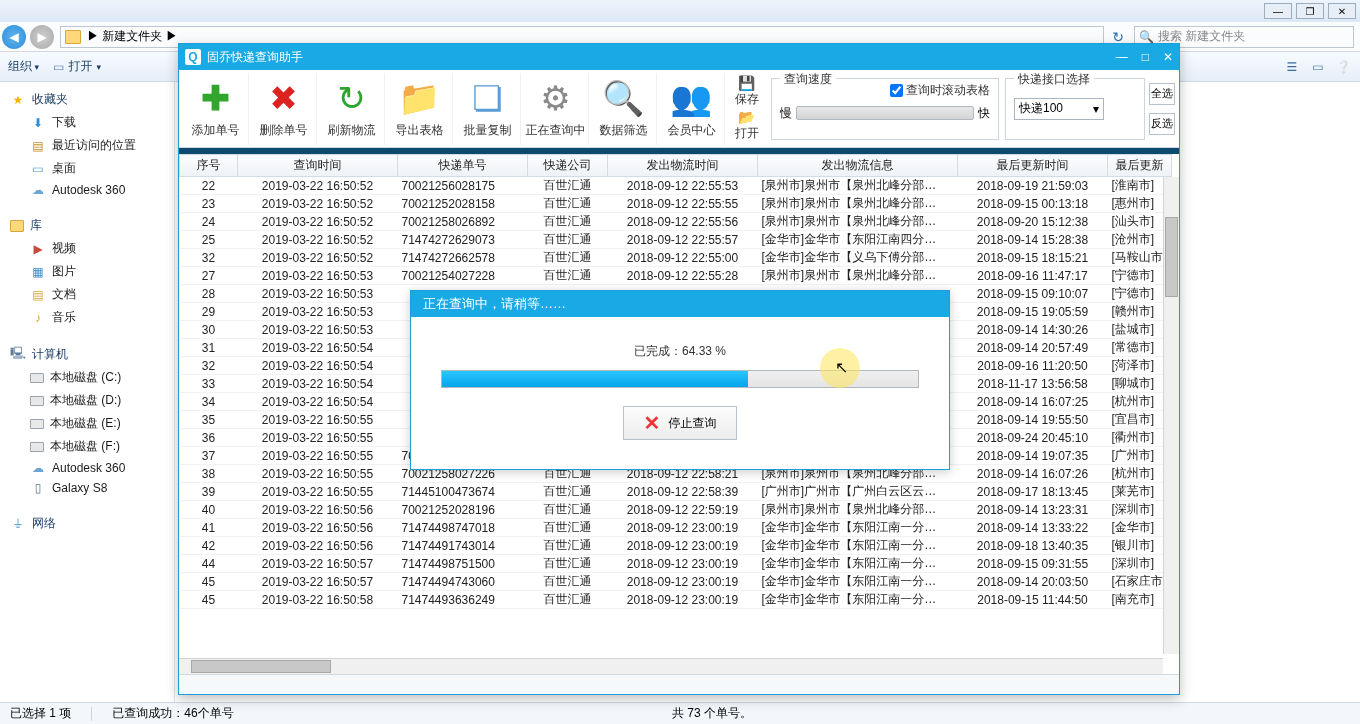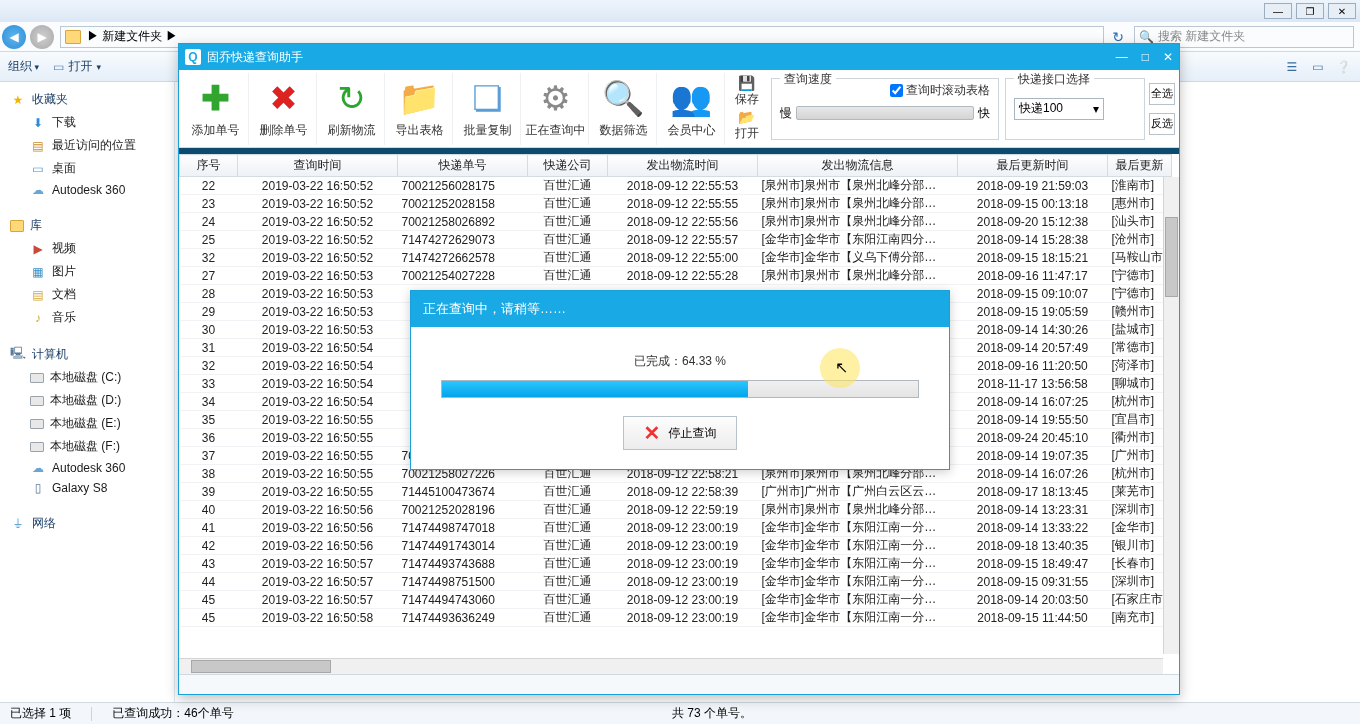--- a/index.html
+++ b/index.html
@@ -86,21 +86,21 @@
 .grid td.c { text-align:center; }
 .grid td.l { text-align:left; }
 .vscroll { position:absolute; right:0; top:23px; bottom:20px; width:16px; background:#f0f0f0; border-left:1px solid #d4d4d4; }
 .vscroll-thumb { position:absolute; top:40px; left:1px; right:1px; height:80px; background:#c8c8c8; border:1px solid #a8a8a8; }
 .hscroll { position:absolute; left:0; right:16px; bottom:0; height:16px; background:#f0f0f0; border-top:1px solid #d4d4d4; }
 .hscroll-thumb { position:absolute; left:12px; top:1px; bottom:1px; width:140px; background:#c8c8c8; border:1px solid #a8a8a8; }
 .app-status { height:20px; border-top:1px solid #d0d8e0; background:#f6f9fc; display:flex; align-items:center; padding:0 10px; font-size:12px; }
 
 
 .dlg { position:absolute; left:410px; top:290px; width:540px; height:180px; background:#fff; border:1px solid #1a9fd8; box-shadow:0 2px 10px rgba(0,0,0,.2); }
-.dlg-title { height:36px; background:#19a9e5; color:#fff; display:flex; align-items:center; padding:0 12px; font-size:13px; }
+.dlg-title { height:26px; background:#19a9e5; color:#fff; display:flex; align-items:center; padding:0 12px; font-size:13px; }
 .dlg-body { padding: 14px 22px; text-align:center; }
 .dlg-pct { margin: 12px 0 10px; color:#333; }
 .dlg-bar { height: 18px; border:1px solid #b0b8c0; background:linear-gradient(#f0f0f0,#e4e4e4); margin:0 8px 18px; position:relative; }
 .dlg-fill { position:absolute; left:0; top:0; bottom:0; width:64.33%; background:linear-gradient(#2ac6ff,#04a4ea); }
 .dlg-stop { display:inline-flex; align-items:center; gap:8px; border:1px solid #b8c2cc; padding:4px 20px; background:linear-gradient(#fdfdfd,#ececec); }
 .dlg-x { color:#e33; font-size:20px; font-weight:bold; }
 
 .cursor-highlight { position:absolute; left:820px; top:348px; width:40px; height:40px; border-radius:50%; background:rgba(255,230,90,.55); pointer-events:none; }
 .cursor-arrow { position:absolute; left:835px; top:358px; font-size:16px; color:#000; pointer-events:none; }
 </style>
@@ -550,30 +550,20 @@
             <td class="c">42</td>
             <td class="c">2019-03-22 16:50:56</td>
             <td class="l">71474491743014</td>
             <td class="c">百世汇通</td>
             <td class="c">2018-09-12 23:00:19</td>
             <td class="l">[金华市]金华市【东阳江南一分…</td>
             <td class="c">2018-09-18 13:40:35</td>
             <td class="l">[银川市]</td>
           </tr>
           <tr>
-            <td class="c">43</td>
-            <td class="c">2019-03-22 16:50:57</td>
-            <td class="l">71474493743688</td>
-            <td class="c">百世汇通</td>
-            <td class="c">2018-09-12 23:00:19</td>
-            <td class="l">[金华市]金华市【东阳江南一分…</td>
-            <td class="c">2018-09-15 18:49:47</td>
-            <td class="l">[长春市]</td>
-          </tr>
-          <tr>
             <td class="c">44</td>
             <td class="c">2019-03-22 16:50:57</td>
             <td class="l">71474498751500</td>
             <td class="c">百世汇通</td>
             <td class="c">2018-09-12 23:00:19</td>
             <td class="l">[金华市]金华市【东阳江南一分…</td>
             <td class="c">2018-09-15 09:31:55</td>
             <td class="l">[深圳市]</td>
           </tr>
           <tr>

